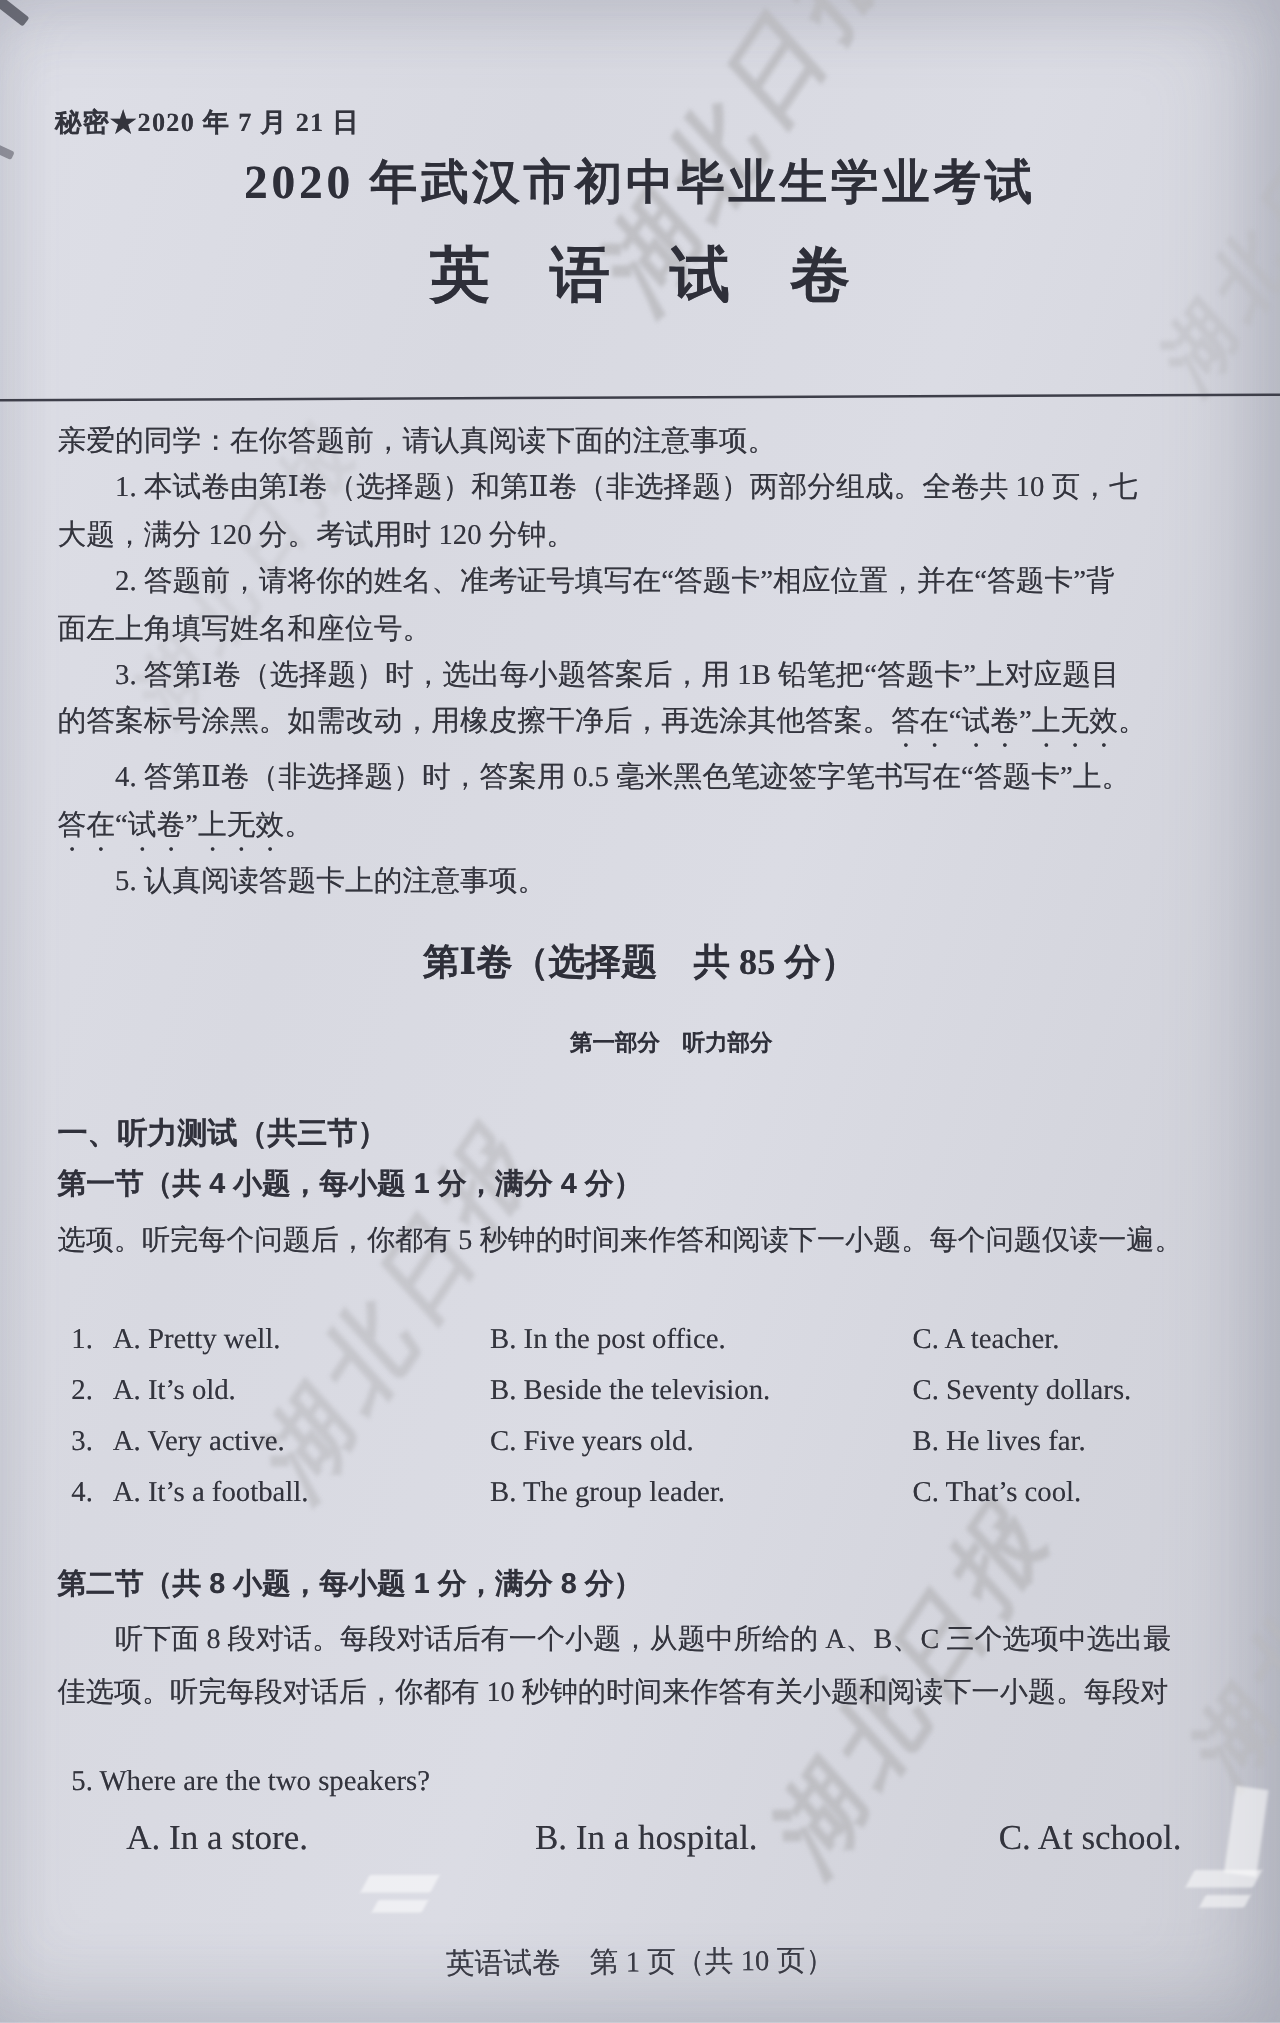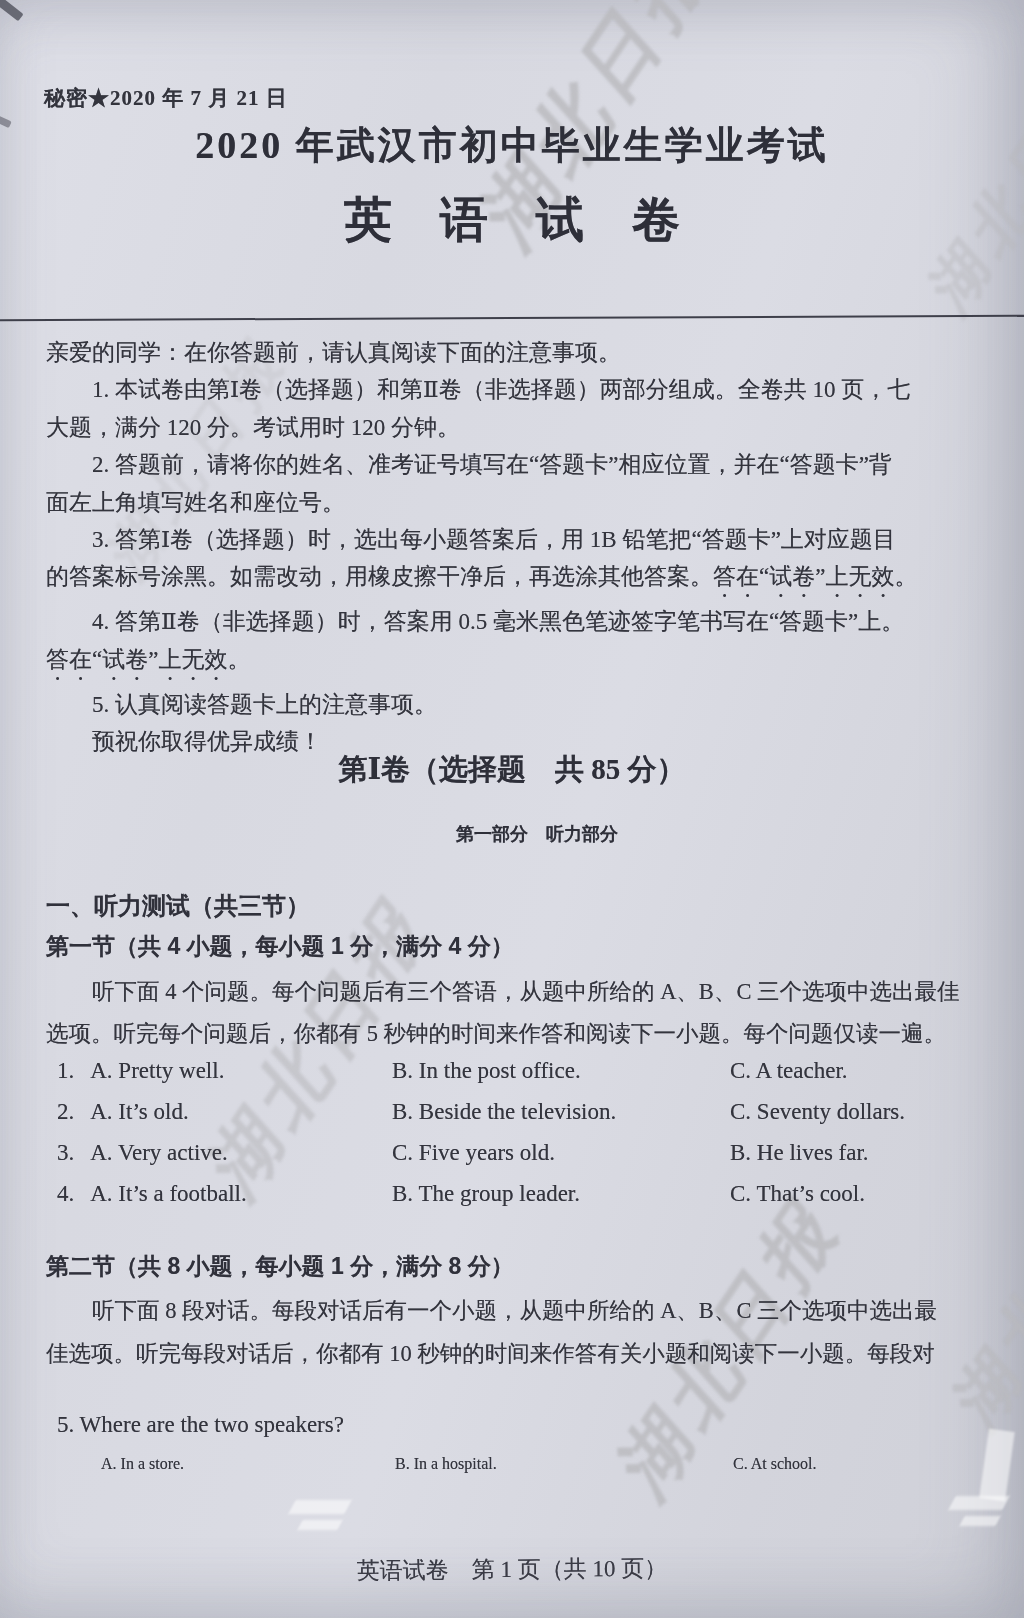--- a/index.html
+++ b/index.html
@@ -67,21 +67,21 @@
   .desc-line{white-space:nowrap;}
 
   .qrows{position:absolute;left:57px;top:1050px;width:930px;font-size:23px;}
   .qrow{display:grid;grid-template-columns:335px 338px 1fr;height:41px;align-items:center;white-space:nowrap;}
   .qnum{margin-right:16px;}
 
   .s2-heading{position:absolute;left:46px;top:1251px;font-size:23px;font-weight:bold;font-family:"Liberation Sans","DejaVu Sans",sans-serif;color:#30313b;}
   .s2-desc{position:absolute;left:46px;top:1290px;width:934px;font-size:22.5px;line-height:42.5px;}
 
   .q5{position:absolute;left:57px;top:1412px;font-size:23px;white-space:nowrap;}
-  .q5-options{position:absolute;left:101px;top:1455px;width:900px;display:grid;grid-template-columns:294px 338px 1fr;font-size:16px;white-space:nowrap;}
+  .q5-options{position:absolute;left:101px;top:1455px;width:900px;display:grid;grid-template-columns:294px 338px 1fr;font-size:28px;white-space:nowrap;gap:33px;}
 
   .footer{position:absolute;left:0;top:1554px;width:100%;text-align:center;font-size:23px;transform:rotate(-0.5deg);color:#3a3b45;}
 </style>
 </head>
 <body>
 
 <div class="page">
 
   <span class="wm wm1">湖北日报</span>
   <span class="wm wm2">湖北日报</span>
@@ -106,30 +106,28 @@
       <div class="notice-line"><span>亲爱的同学：在你答题前，请认真阅读下面的注意事项。</span></div>
       <div class="notice-line ind"><span>1. 本试卷由第Ⅰ卷（选择题）和第Ⅱ卷（非选择题）两部分组成。全卷共 10 页，七</span></div>
       <div class="notice-line"><span>大题，满分 120 分。考试用时 120 分钟。</span></div>
       <div class="notice-line ind"><span>2. 答题前，请将你的姓名、准考证号填写在“答题卡”相应位置，并在“答题卡”背</span></div>
       <div class="notice-line"><span>面左上角填写姓名和座位号。</span></div>
       <div class="notice-line ind"><span>3. 答第Ⅰ卷（选择题）时，选出每小题答案后，用 1B 铅笔把“答题卡”上对应题目</span></div>
       <div class="notice-line"><span>的答案标号涂黑。如需改动，用橡皮擦干净后，再选涂其他答案。</span><span class="emph">答在“试卷”上无效</span><span>。</span></div>
       <div class="notice-line ind"><span>4. 答第Ⅱ卷（非选择题）时，答案用 0.5 毫米黑色笔迹签字笔书写在“答题卡”上。</span></div>
       <div class="notice-line"><span class="emph">答在“试卷”上无效</span><span>。</span></div>
       <div class="notice-line ind"><span>5. 认真阅读答题卡上的注意事项。</span></div>
-      <div class="notice-line ind"><span>预祝你取得优异成绩！</span></div>
     </div>
 
   <div class="part1-title">第Ⅰ卷（选择题　共 85 分）</div>
   <div class="part1-sub">第一部分　听力部分</div>
 
   <div class="l-heading">一、听力测试（共三节）</div>
   <div class="s1-heading">第一节（共 4 小题，每小题 1 分，满分 4 分）</div>
   <div class="s1-desc" id="s1-desc">
-      <div class="desc-line ind">听下面 4 个问题。每个问题后有三个答语，从题中所给的 A、B、C 三个选项中选出最佳</div>
       <div class="desc-line">选项。听完每个问题后，你都有 5 秒钟的时间来作答和阅读下一小题。每个问题仅读一遍。</div>
     </div>
   <div class="qrows" id="s1-rows">
       <div class="qrow">
         <span><span class="qnum">1.</span><span>A. Pretty well.</span></span>
         <span>B. In the post office.</span>
         <span>C. A teacher.</span>
       </div>
       <div class="qrow">
         <span><span class="qnum">2.</span><span>A. It’s old.</span></span>

